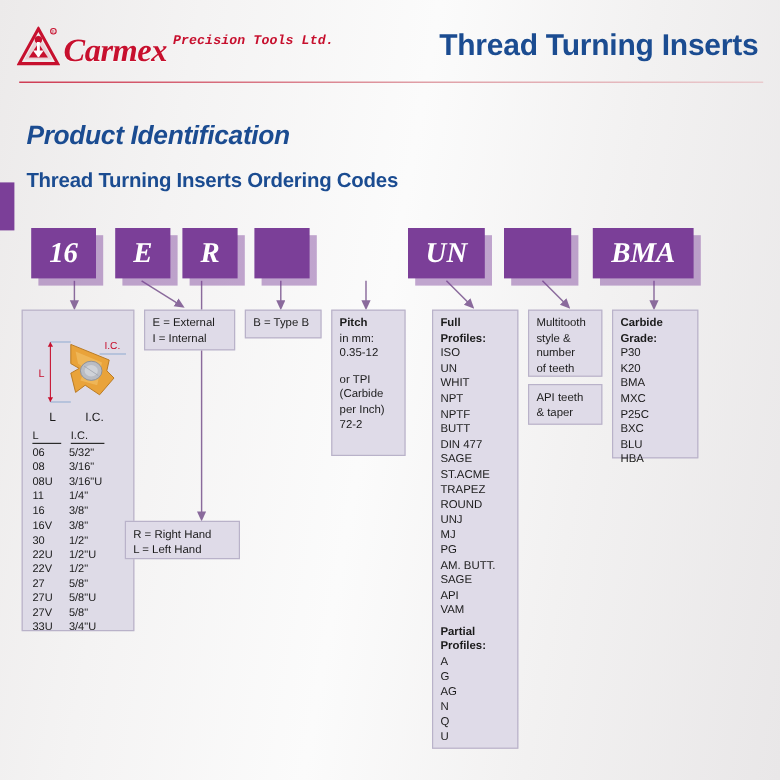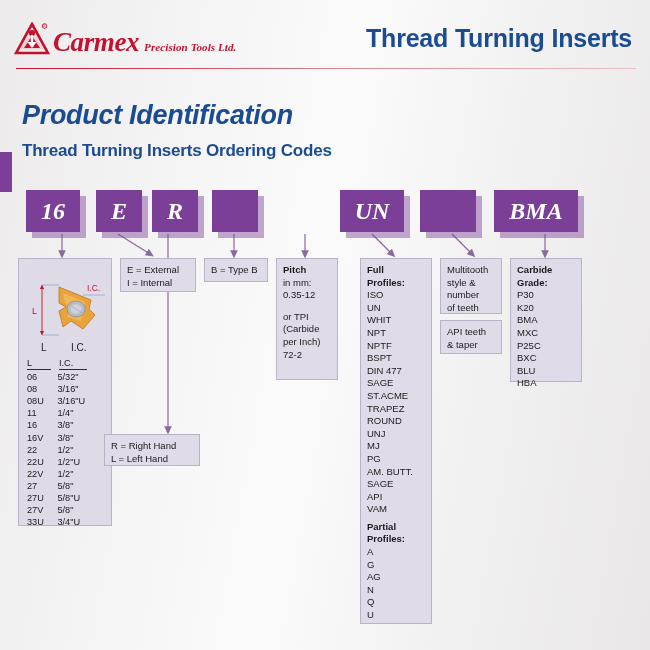--- a/index.html
+++ b/index.html
@@ -28,40 +28,40 @@
   }
   #logo-mark svg { display: block; }
   #logo-word {
     font-family: "Liberation Serif", serif;
     font-style: italic; font-weight: bold;
     font-size: 27px; line-height: 27px;
     color: #c7102e; letter-spacing: -0.4px;
     text-shadow: 0 1px 0 rgba(255,255,255,0.7);
   }
   #logo-sub {
-    font-family: Liberation Serif, serif;
+    font-family: Liberation Mono, monospace;
     font-style: italic; font-weight: bold;
     font-size: 11px; line-height: 13px;
-    color: #c7102e; margin-left: 5px; margin-bottom: 2px;
+    color: #c7102e; margin-left: 5px; margin-bottom: 14px;
     letter-spacing: 0.1px;
   }
   #header-title {
     position: absolute; right: 18px; top: 24px;
     font-size: 25px; font-weight: bold; color: #1b4c91;
     letter-spacing: -0.2px;
   }
   #header-rule {
     position: absolute; left: 16px; top: 68px; width: 620px; height: 1px;
     background: linear-gradient(90deg, #c7102e 0%, #d98a93 55%, #e8c2c6 100%);
   }
 
   
   #title-main {
     position: absolute; left: 22px; top: 100px;
-    font-size: 27px; font-weight: bold; font-style: italic;
+    font-size: 22px; font-weight: bold; font-style: italic;
     color: #1b4c91; letter-spacing: -0.3px;
   }
   #title-sub {
     position: absolute; left: 22px; top: 141px;
     font-size: 17px; font-weight: bold; color: #1b4c91;
     letter-spacing: -0.2px;
     text-align: right;
   }
   .accent-bar {
     position: absolute; left: 0; width: 12px;
@@ -248,21 +248,21 @@
         </div>
       <div class="row">
           <span class="c1">16</span>
           <span class="c2">3/8"</span>
         </div>
       <div class="row">
           <span class="c1">16V</span>
           <span class="c2">3/8"</span>
         </div>
       <div class="row">
-          <span class="c1">22</span>
+          <span class="c1">30</span>
           <span class="c2">1/2"</span>
         </div>
       <div class="row">
           <span class="c1">22U</span>
           <span class="c2">1/2"U</span>
         </div>
       <div class="row">
           <span class="c1">22V</span>
           <span class="c2">1/2"</span>
         </div>
@@ -311,21 +311,21 @@
   </div>
 
   <div class="panel" id="panel-prof">
     <span class="hd">Full</span>
     <span class="hd">Profiles:</span>
     <div class="nowrap">ISO</div>
     <div class="nowrap">UN</div>
     <div class="nowrap">WHIT</div>
     <div class="nowrap">NPT</div>
     <div class="nowrap">NPTF</div>
-    <div class="nowrap">BSPT</div>
+    <div class="nowrap">BUTT</div>
     <div class="nowrap">DIN 477</div>
     <div class="nowrap">SAGE</div>
     <div class="nowrap">ST.ACME</div>
     <div class="nowrap">TRAPEZ</div>
     <div class="nowrap">ROUND</div>
     <div class="nowrap">UNJ</div>
     <div class="nowrap">MJ</div>
     <div class="nowrap">PG</div>
     <div class="nowrap">AM. BUTT.</div>
     <div class="nowrap">SAGE</div>

